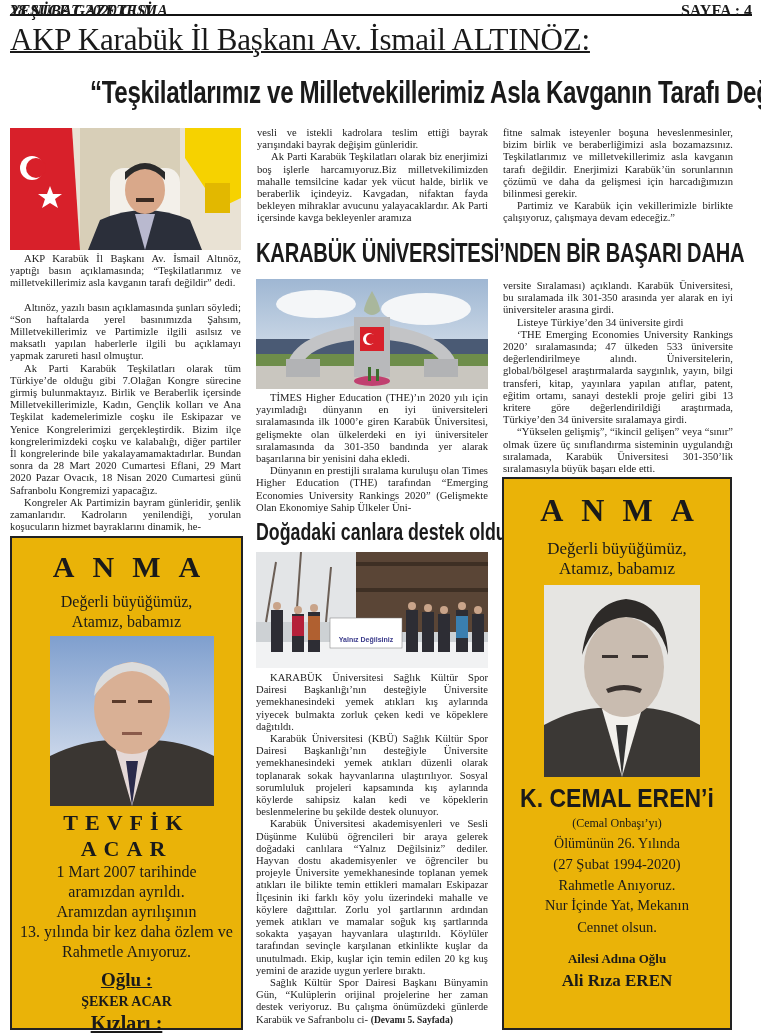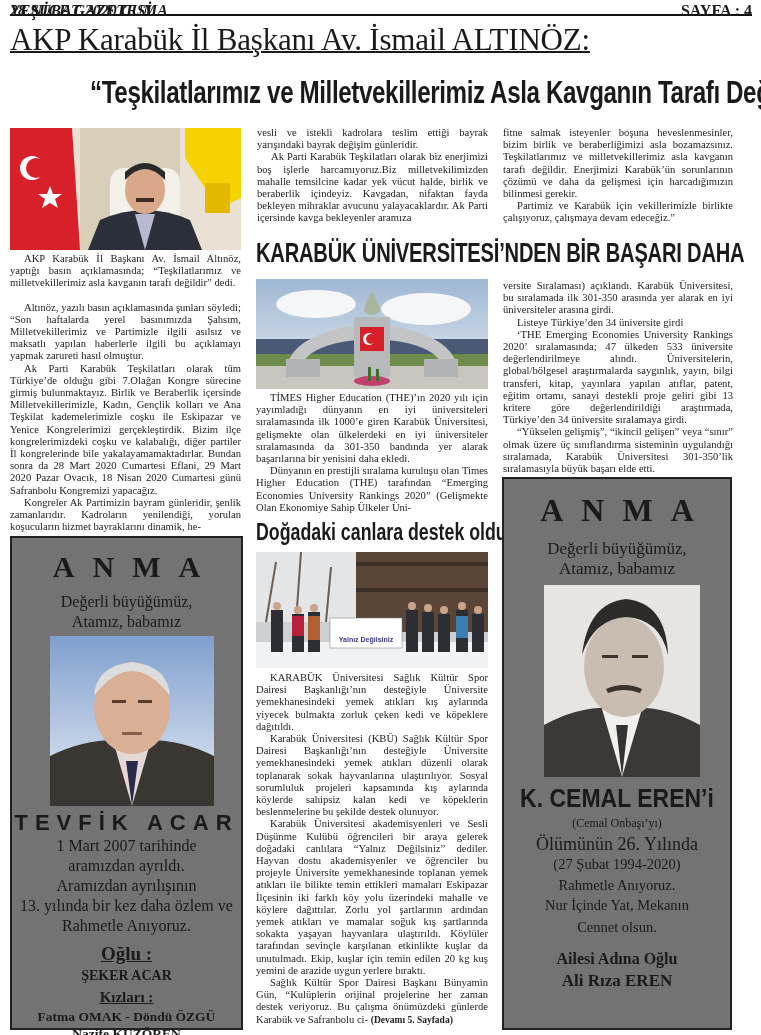--- a/index.html
+++ b/index.html
@@ -17,21 +17,21 @@
   .col-text { position: absolute; font-family: "Liberation Serif", serif; font-size: 10.6px; line-height: 12.2px; text-align: justify; color: #222; }
   .col-text p { text-indent: 14px; }
   .col-text p.noind { text-indent: 0; }
 
   .photo { position: absolute; overflow: hidden; }
   .photo svg { display: block; width: 100%; height: 100%; }
 
   .headline3 { position: absolute; left: 256px; top: 236px; width: 500px; font-family: "Liberation Sans", sans-serif; font-weight: bold; font-size: 28px; line-height: 34px; transform: scaleX(0.72); transform-origin: left center; white-space: nowrap; letter-spacing: -0.3px; width: 700px; }
   .headline4 { position: absolute; left: 256px; top: 518px; font-family: "Liberation Sans", sans-serif; font-weight: bold; font-size: 24px; line-height: 28px; transform: scaleX(0.74); transform-origin: left center; white-space: nowrap; }
 
-  .anma-box { position: absolute; border: 2px solid #222; background: #737373; text-align: center; }
+  .anma-box { position: absolute; border: 2px solid #222; background: #eab308; text-align: center; }
   .anma-title { font-family: "Liberation Serif", serif; font-weight: bold; font-size: 30px; letter-spacing: 18px; line-height: 34px; }
   .anma-line { font-family: "Liberation Serif", serif; font-size: 16px; line-height: 20px; }
   .anma-name { font-family: "Liberation Sans", sans-serif; font-weight: bold; }
   .u { text-decoration: underline; font-weight: bold; }
 
   .continue { font-family: "Liberation Serif", serif; font-weight: bold; font-size: 9.5px; }
 </style>
 </head>
 <body>
 
@@ -184,29 +184,29 @@
       <path d="M0 170 L0 120 Q40 100 82 105 Q124 100 164 120 L164 170 Z" fill="#3a3632"></path>
       <path d="M64 108 L82 170 L100 108 Z" fill="#e4d8d6"></path>
       <path d="M76 125 L82 170 L88 125 Z" fill="#2a2a4a"></path>
       <ellipse cx="82" cy="72" rx="38" ry="46" fill="#d9b095"></ellipse>
       <path d="M44 60 Q82 10 120 60 Q118 30 82 26 Q46 30 44 60 Z" fill="#dcdcdc"></path>
       <rect x="62" y="64" width="14" height="3" fill="#5a3a2a"></rect>
       <rect x="88" y="64" width="14" height="3" fill="#5a3a2a"></rect>
       <rect x="72" y="96" width="20" height="3" fill="#8a5a4a"></rect>
     </svg>
   </div>
-  <div class="anma-name" style="margin-top:8px; font-size:22px; letter-spacing:7px; line-height:26px;">TEVFİK ACAR</div>
+  <div class="anma-name" style="margin-top:8px; font-size:22px; letter-spacing:7px; line-height:26px;font-family:Liberation Serif, serif;">TEVFİK ACAR</div>
   <div class="anma-line">1 Mart 2007 tarihinde</div>
   <div class="anma-line">aramızdan ayrıldı.</div>
   <div class="anma-line">Aramızdan ayrılışının</div>
   <div class="anma-line">13. yılında bir kez daha özlem ve</div>
   <div class="anma-line">Rahmetle Anıyoruz.</div>
   <div class="anma-line u" style="font-size:19px; line-height:24px; margin-top:6px;">Oğlu :</div>
   <div class="anma-line" style="font-weight:bold; font-size:14px;">ŞEKER ACAR</div>
-  <div class="anma-line u" style="font-size:15px; line-height:22px;">Kızları :</div>
+  <div class="anma-line u" style="font-size:20px; line-height:22px;">Kızları :</div>
   <div class="anma-line" style="font-weight:bold; font-size:13.5px; line-height:17px;">Fatma OMAK - Döndü ÖZGÜ</div>
   <div class="anma-line" style="font-weight:bold; font-size:13.5px; line-height:17px;">Nazife KUZÖREN</div>
 </div>
 
 <div class="anma-box" style="left:502px; top:477px; width:230px; height:553px;">
   <div class="anma-title" style="margin-top:14px; padding-left:18px; font-size:32px;">ANMA</div>
   <div class="anma-line" style="margin-top:12px; font-size:17px;">Değerli büyüğümüz,</div>
   <div class="anma-line" style="font-size:17px;">Atamız, babamız</div>
   <div class="photo" style="position:relative; left:40px; top:6px; width:156px; height:192px;">
     <svg viewBox="0 0 156 192" preserveAspectRatio="none">
@@ -216,20 +216,20 @@
       <path d="M72 140 L78 192 L84 140 Z" fill="#333"></path>
       <ellipse cx="80" cy="82" rx="40" ry="50" fill="#c9bcb0"></ellipse>
       <path d="M38 70 Q44 18 82 14 Q122 18 124 70 Q116 34 82 32 Q50 34 38 70 Z" fill="#2d2a28"></path>
       <rect x="58" y="70" width="16" height="3" fill="#3a3330"></rect>
       <rect x="88" y="70" width="16" height="3" fill="#3a3330"></rect>
       <path d="M62 104 Q80 96 98 104 L96 108 Q80 102 64 108 Z" fill="#3a3330"></path>
     </svg>
   </div>
   <div class="anma-name" style="margin-top:12px; font-size:25px; line-height:30px; transform:scaleX(0.92);">K. CEMAL EREN’i</div>
   <div class="anma-line" style="font-size:12px; line-height:20.5px;">(Cemal Onbaşı’yı)</div>
-  <div class="anma-line" style="font-size:18px; line-height:20.5px;">Ölümünün 26. Yılında</div>
+  <div class="anma-line" style="font-size:14px; line-height:20.5px;">Ölümünün 26. Yılında</div>
   <div class="anma-line" style="font-size:14.5px; line-height:20.5px;">(27 Şubat 1994-2020)</div>
   <div class="anma-line" style="font-size:14.5px; line-height:20.5px;">Rahmetle Anıyoruz.</div>
   <div class="anma-line" style="font-size:14.5px; line-height:20.5px;">Nur İçinde Yat, Mekanın</div>
   <div class="anma-line" style="font-size:14.5px; line-height:22px;">Cennet olsun.</div>
-  <div class="anma-line" style="font-weight:bold; font-size:16px; line-height:22px; margin-top:10px;">Ailesi Adına Oğlu</div>
+  <div class="anma-line" style="font-weight:bold; font-size:13px; line-height:22px; margin-top:10px;">Ailesi Adına Oğlu</div>
   <div class="anma-line" style="font-weight:bold; font-size:17px; line-height:22px;">Ali Rıza EREN</div>
 </div>
 
 </body></html>

